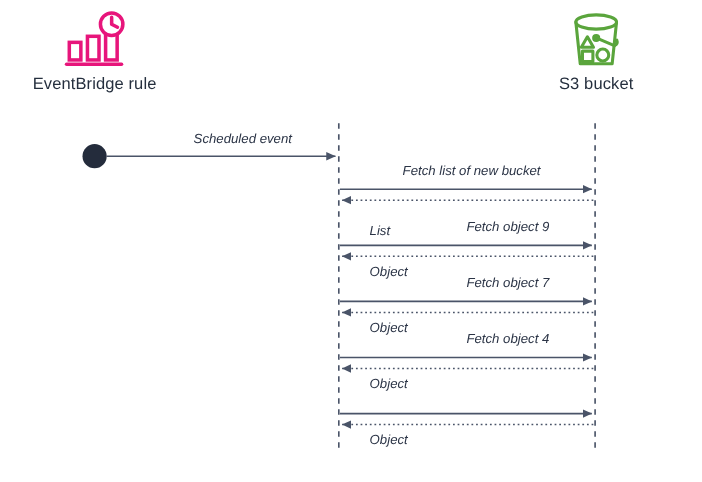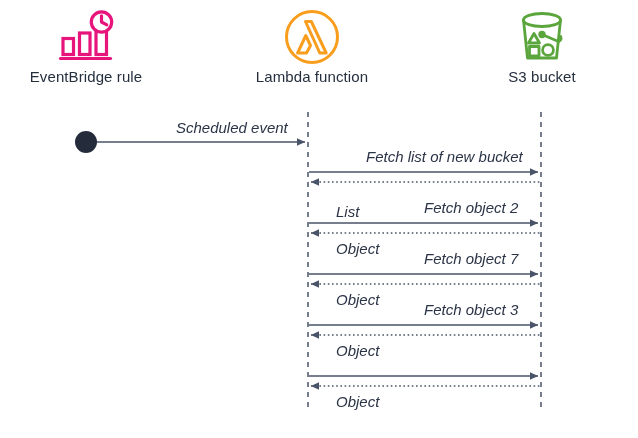--- a/index.html
+++ b/index.html
@@ -40,21 +40,21 @@
 
   svg.overlay {
     position: absolute;
     left: 0;
     top: 0;
     width: 638px;
     height: 438px;
   }
   .msg-label {
     position: absolute;
-    font-size: 15px;
+    font-size: 12px;
     font-style: italic;
     color: #2b3446;
     white-space: nowrap;
   }
 </style>
 </head>
 <body>
 
 <div id="diagram-root">
 
@@ -67,32 +67,20 @@
           <rect x="39" y="19" width="10.5" height="27.5"></rect>
           <line x1="3.5" y1="50.5" x2="53.5" y2="50.5" stroke-linecap="round"></line>
           <circle cx="44.5" cy="14" r="10.2" fill="#ffffff"></circle>
           <polyline points="44.5,7.8 44.5,14 49.8,16.8" stroke-linecap="round" stroke-linejoin="round"></polyline>
         </g>
       </svg>
     </div>
     <div class="p-label">EventBridge rule</div>
   </div>
 
-  <div class="participant" id="p-lambda">
-    <div class="icon-box">
-      <svg width="58" height="58" viewBox="0 0 58 58" aria-hidden="true">
-        <g fill="none" stroke="#f99d1c" stroke-width="3" stroke-linejoin="round" stroke-linecap="round">
-          <circle cx="29" cy="29" r="25.5"></circle>
-          <path d="M22.5 13.5 L28.3 13.5 L43.2 45 L36.8 45 L25.2 19.5 Z"></path>
-          <path d="M22.8 27.5 L27.5 37.5 L23.5 45 L14.6 45 Z"></path>
-        </g>
-      </svg>
-    </div>
-    <div class="p-label">Lambda function</div>
-  </div>
 
   <div class="participant" id="p-s3">
     <div class="icon-box">
       <svg width="58" height="58" viewBox="0 0 58 58" aria-hidden="true">
         <g fill="none" stroke="#5aa53c" stroke-width="2.8" stroke-linejoin="round" stroke-linecap="round">
           <path d="M10.5 12 L14.5 50 L43.5 50 L47.5 12"></path>
           <ellipse cx="29" cy="12" rx="18.5" ry="6.5"></ellipse>
           <polygon points="21,25.5 26.5,35 15.5,35"></polygon>
           <rect x="16.5" y="38.5" width="9.5" height="9.5"></rect>
           <circle cx="35" cy="42" r="5.4"></circle>
@@ -136,24 +124,24 @@
 
     <line x1="309" y1="376" x2="538" y2="376" stroke="#4a5468" stroke-width="1.5" marker-end="url(#arrowR)"></line>
     <line x1="311" y1="386" x2="540" y2="386" stroke="#4a5468" stroke-width="1.4" stroke-dasharray="1.6 2.6" marker-start="url(#arrowL)"></line>
   </svg>
 
   <div class="msg-label" style="left:176px; top:119px;">Scheduled event</div>
 
   <div class="msg-label" style="left:366px; top:148px;">Fetch list of new bucket</div>
   <div class="msg-label" style="left:336px; top:203px;">List</div>
 
-  <div class="msg-label" style="left:424px; top:199px;">Fetch object 2</div>
+  <div class="msg-label" style="left:424px; top:199px;">Fetch object 9</div>
   <div class="msg-label" style="left:336px; top:240px;">Object</div>
 
   <div class="msg-label" style="left:424px; top:250px;">Fetch object 7</div>
   <div class="msg-label" style="left:336px; top:291px;">Object</div>
 
-  <div class="msg-label" style="left:424px; top:301px;">Fetch object 3</div>
+  <div class="msg-label" style="left:424px; top:301px;">Fetch object 4</div>
   <div class="msg-label" style="left:336px; top:342px;">Object</div>
 
   <div class="msg-label" style="left:336px; top:393px;">Object</div>
 
 </div>
 
 </body></html>

